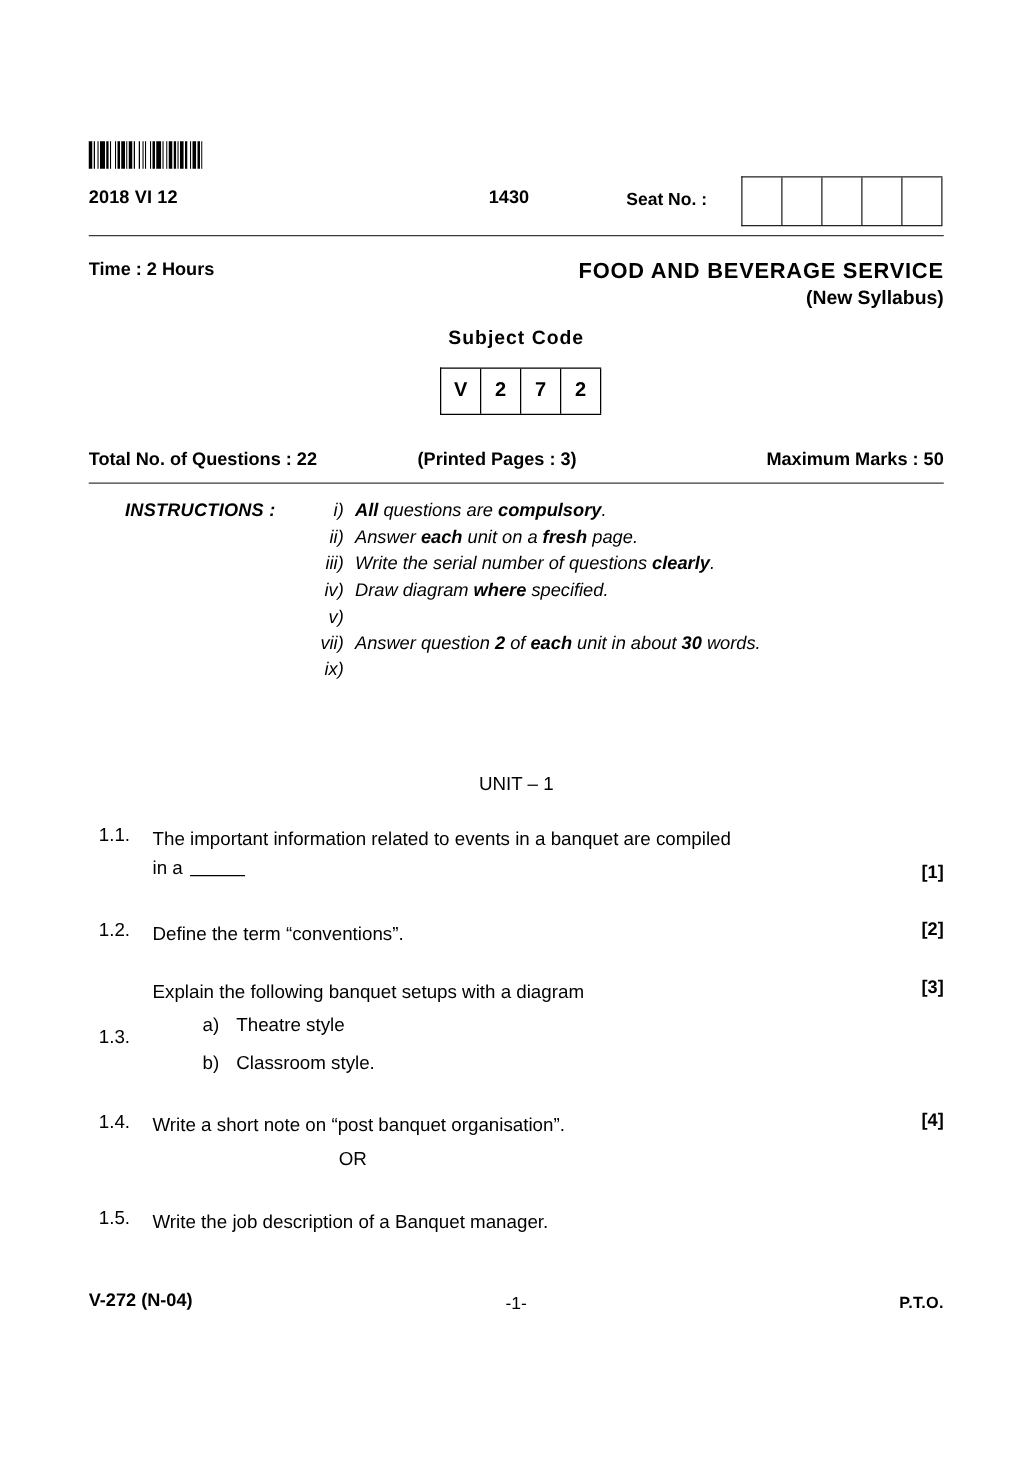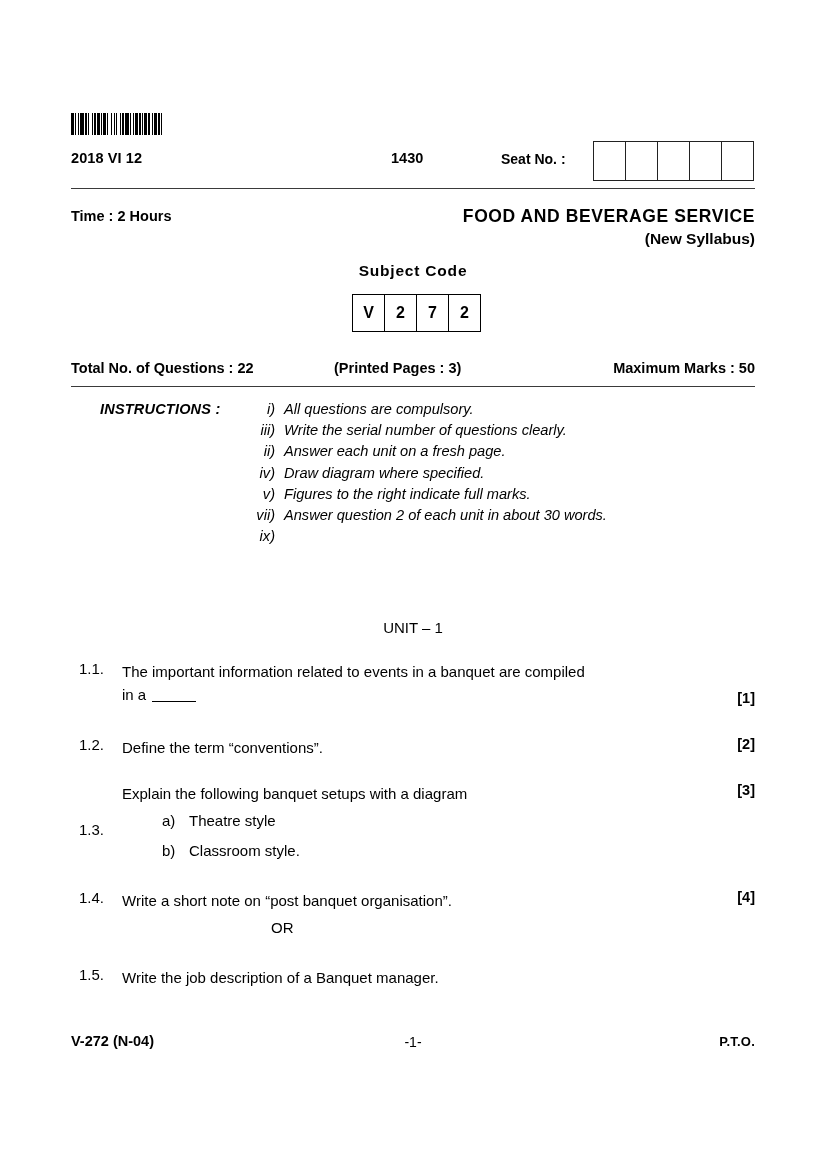--- a/index.html
+++ b/index.html
@@ -211,21 +211,21 @@
     width: 34px;
     text-align: right;
     font-style: italic;
   }
   .instr-text {
     position: absolute;
     left: 43px;
     top: 0;
     font-style: italic;
   }
-  .instr-text b { font-weight: normal; font-style: italic; margin-top: 22px; }
+  .instr-text b { font-weight: bold; font-style: italic; margin-top: 22px; }
 
   
   .unit-heading {
     position: absolute;
     left: 0;
     top: 619px;
     width: 826px;
     text-align: center;
     font-size: 15px;
   }
@@ -427,34 +427,33 @@
   <hr class="rule rule-2">
 
   <div class="instructions">
     <div class="instr-label">INSTRUCTIONS :</div>
     <div class="instr-list" id="instr-list">
         <div class="instr-item">
           <span class="instr-num">i)</span>
           <span class="instr-text"><b>All</b> questions are <b>compulsory</b>.</span>
         </div>
         <div class="instr-item">
+          <span class="instr-num">ii)</span>
+          <span class="instr-text">Answer <b>each</b> unit on a <b>fresh</b> page.</span>
+        </div>
+        <div class="instr-item">
           <span class="instr-num">iii)</span>
           <span class="instr-text">Write the serial number of questions <b>clearly</b>.</span>
         </div>
         <div class="instr-item">
-          <span class="instr-num">ii)</span>
-          <span class="instr-text">Answer <b>each</b> unit on a <b>fresh</b> page.</span>
-        </div>
-        <div class="instr-item">
           <span class="instr-num">iv)</span>
           <span class="instr-text">Draw diagram <b>where</b> specified.</span>
         </div>
         <div class="instr-item">
           <span class="instr-num">v)</span>
-          <span class="instr-text">Figures to the <b>right</b> indicate <b>full</b> marks.</span>
         </div>
         <div class="instr-item">
           <span class="instr-num">vii)</span>
           <span class="instr-text">Answer question <b>2</b> of <b>each</b> unit in about <b>30</b> words.</span>
         </div>
         <div class="instr-item">
           <span class="instr-num">ix)</span>
         </div>
       </div>
   </div>

